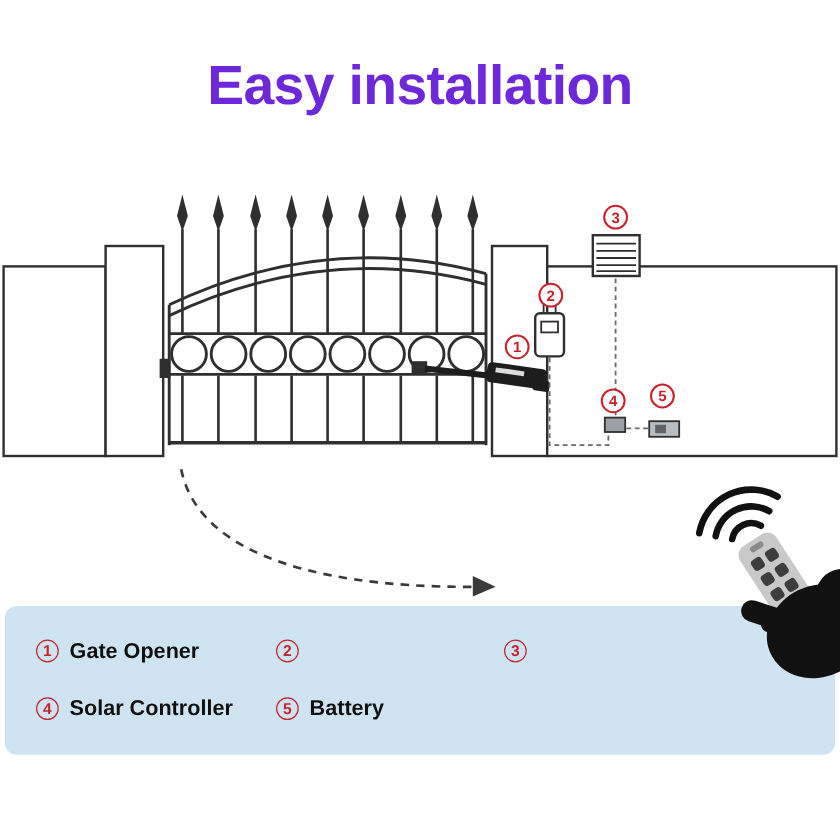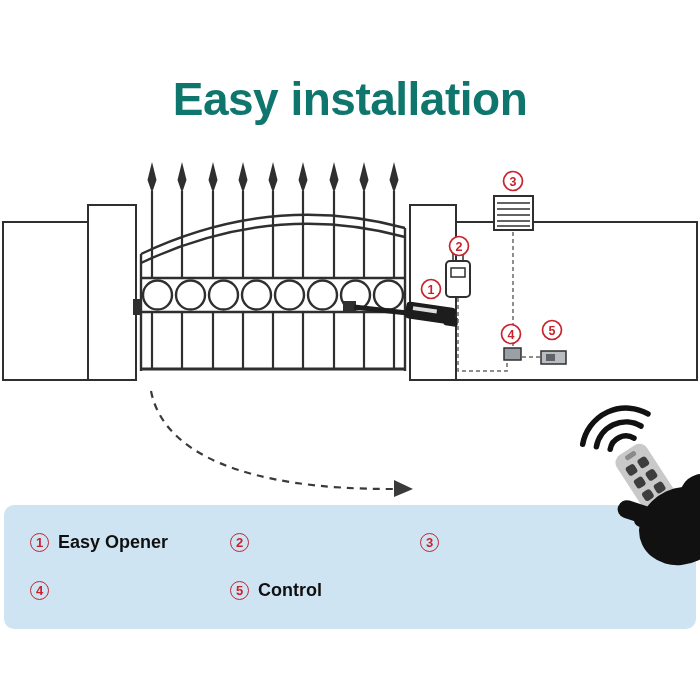--- a/index.html
+++ b/index.html
@@ -1,22 +1,22 @@
 <!DOCTYPE html>
 <html style="--red: #c8232c; --legend-bg: #cfe4f2; --line: #2f2f2f;"><head>
 <meta charset="utf-8">
 <style>
   html,body { margin:0; padding:0; background:#fff; }
   .page {
     position:relative; width:700px; height:700px; background:#ffffff;
     overflow:hidden; font-family:"Liberation Sans", sans-serif;
   }
   .title {
-    position:absolute; top:76px; left:0; width:700px; text-align:center;
-    font-size:46px; font-weight:800; letter-spacing:-0.5px; color:#0f766e;
+    position:absolute; top:48px; left:0; width:700px; text-align:center;
+    font-size:46px; font-weight:800; letter-spacing:-0.5px; color:#6d28d9;
     margin:0; line-height:1;
   }
   .legend {
     position:absolute; left:4px; top:505px; width:692px; height:124px;
     background:var(--legend-bg,#cfe4f2); border-radius:10px;
     display:grid; grid-template-columns:200px 190px 1fr;
     padding:26px 0 0 26px; box-sizing:border-box; row-gap:26px;
     align-content:start;
   }
   .legend-item { display:flex; align-items:center; gap:9px;
@@ -48,34 +48,35 @@
 </head>
 <body>
 
 <div class="page">
 
   <h1 class="title">Easy installation</h1>
 
   <div class="legend">
     <div class="legend-item">
       <span class="num-badge">1</span>
-      <span>Easy Opener</span>
+      <span>Gate Opener</span>
     </div>
     <div class="legend-item">
       <span class="num-badge">2</span>
     </div>
     <div class="legend-item">
       <span class="num-badge">3</span>
     </div>
     <div class="legend-item">
       <span class="num-badge">4</span>
+      <span>Solar Controller</span>
     </div>
     <div class="legend-item">
       <span class="num-badge">5</span>
-      <span>Control</span>
+      <span>Battery</span>
     </div>
   </div>
 
   <svg class="diagram" viewBox="0 0 700 700">
 
     <g>
       <rect class="wall" x="3" y="222" width="85" height="158"></rect>
       <rect class="wall" x="88" y="205" width="48" height="175"></rect>
       <rect class="wall" x="410" y="205" width="46" height="175"></rect>
       <rect class="wall" x="456" y="222" width="241" height="158"></rect>

